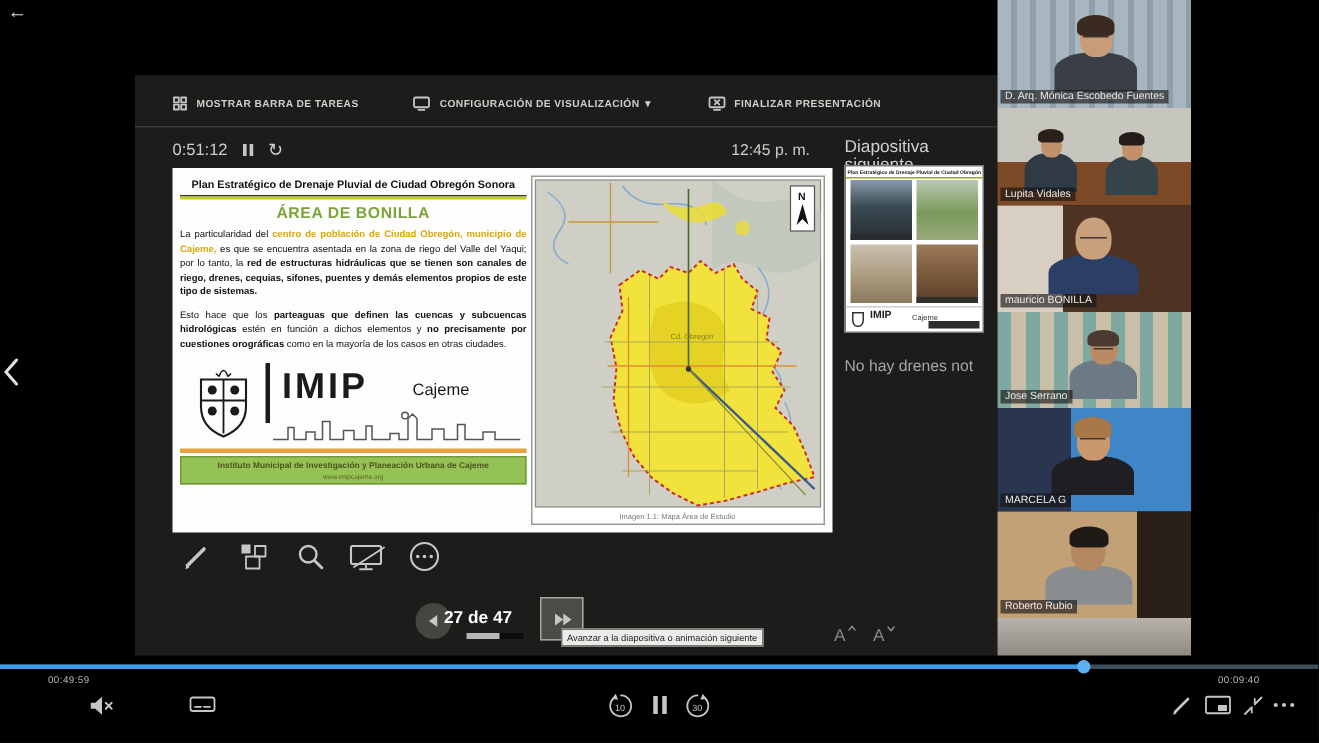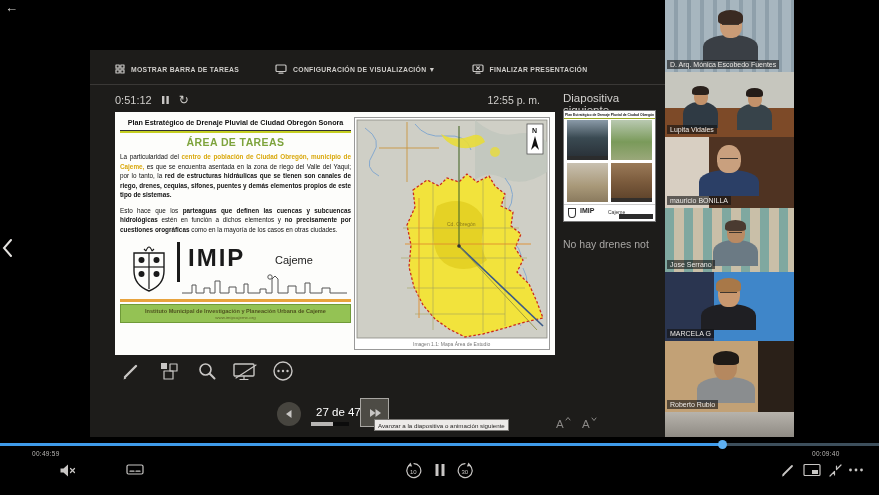--- a/index.html
+++ b/index.html
@@ -45,21 +45,21 @@
   .s-banner .b1{font-size:5.6px;font-weight:bold;color:#4f5420;}
   .s-banner .b2{font-size:4.4px;color:#5d6228;margin-top:1px;}
   .s-map{position:absolute;left:239px;top:5px;width:196px;height:233px;background:#fff;border:1px solid #999;}
 
   
   .annbar{position:absolute;left:28px;top:308px;display:flex;align-items:center;gap:12px;}
   .anntool{width:26px;height:26px;display:flex;align-items:center;justify-content:center;cursor:pointer;}
 
   
   .navbtn{position:absolute;width:24px;height:24px;border-radius:50%;background:#47453f;display:flex;align-items:center;justify-content:center;cursor:pointer;}
-  .counter{position:absolute;left:226px;top:356px;width:62px;color:#fff;font-size:11.5px;}
+  .counter{position:absolute;left:206px;top:356px;width:62px;color:#fff;font-size:11.5px;font-weight:bold;}
   .minibar{position:absolute;left:221px;top:372px;width:38px;height:3.5px;background:#0c0c0c;}
   .minibar .mfill{height:100%;width:57%;background:#b8b6b4;}
   .focusbox{position:absolute;left:270px;top:348px;width:29px;height:29px;border:1px solid #a8a6a2;background:#4d4b45;display:flex;align-items:center;justify-content:center;cursor:pointer;}
   .tooltip{position:absolute;left:284px;top:369px;background:#edebe9;border:1px solid #7a7875;color:#201f1e;font-size:6.2px;padding:1.5px 3px;white-space:nowrap;}
 
   
   .next-header{position:absolute;left:473px;top:42px;color:#d2d0ce;font-size:11.5px;}
   #thumb{position:absolute;left:473px;top:60px;width:93px;height:112px;background:#fff;border:1px solid #777;cursor:pointer;}
   .t-title{font-size:3.4px;font-weight:bold;color:#111;white-space:nowrap;overflow:hidden;padding:1.5px 1px 1px;border-bottom:1px solid #9aa81f;}
   .t-grid{position:absolute;left:3px;top:9px;width:85px;height:82px;display:grid;grid-template-columns:1fr 1fr;grid-template-rows:1fr 1fr;gap:3px;}
@@ -137,27 +137,27 @@
     <div class="psep"></div>
 
     <div class="timer-row">
       <span>0:51:12</span>
       <svg width="9" height="10" viewBox="0 0 9 10">
           <rect class="icon-fill" x="1" y="1" width="2.4" height="8"></rect>
           <rect class="icon-fill" x="5.4" y="1" width="2.4" height="8"></rect>
         </svg>
       <span style="font-size:12px;">↻</span>
     </div>
-    <div class="clock">12:55 p. m.</div>
+    <div class="clock">12:45 p. m.</div>
 
     <div id="slide">
       <div class="s-left">
         <div class="s-title">Plan Estratégico de Drenaje Pluvial de Ciudad Obregón Sonora</div>
         <div class="s-titlebar"></div>
-        <div class="s-head">ÁREA DE TAREAS</div>
+        <div class="s-head">ÁREA DE BONILLA</div>
         <div class="s-para"><span>La particularidad del </span><span class="seg-y">centro de población de Ciudad Obregón, municipio de Cajeme,</span><span> es que se encuentra asentada en la zona de riego del Valle del Yaqui; por lo tanto, la </span><span class="seg-b">red de estructuras hidráulicas que se tienen son canales de riego, drenes, cequias, sifones, puentes y demás elementos propios de este tipo de sistemas.</span></div>
         <div class="s-para"><span>Esto hace que los </span><span class="seg-b">parteaguas que definen las cuencas y subcuencas hidrológicas</span><span> estén en función a dichos elementos y </span><span class="seg-b">no precisamente por cuestiones orográficas</span><span> como en la mayoría de los casos en otras ciudades.</span></div>
         <div class="s-logo">
           <svg width="46" height="54" viewBox="0 0 46 54" style="position:absolute;left:6px;top:1px;">
             <path d="M8 12 h30 v18 q0 14 -15 20 q-15 -6 -15 -20 z" fill="none" stroke="#1a1a1a" stroke-width="1.4"></path>
             <line x1="8" y1="26" x2="38" y2="26" stroke="#1a1a1a" stroke-width="1.2"></line>
             <line x1="23" y1="12" x2="23" y2="48" stroke="#1a1a1a" stroke-width="1.2"></line>
             <circle cx="15.5" cy="19" r="3" fill="#1a1a1a"></circle>
               <circle cx="30.5" cy="19" r="3" fill="#1a1a1a"></circle>
             <circle cx="15.5" cy="33" r="3" fill="#1a1a1a"></circle>

